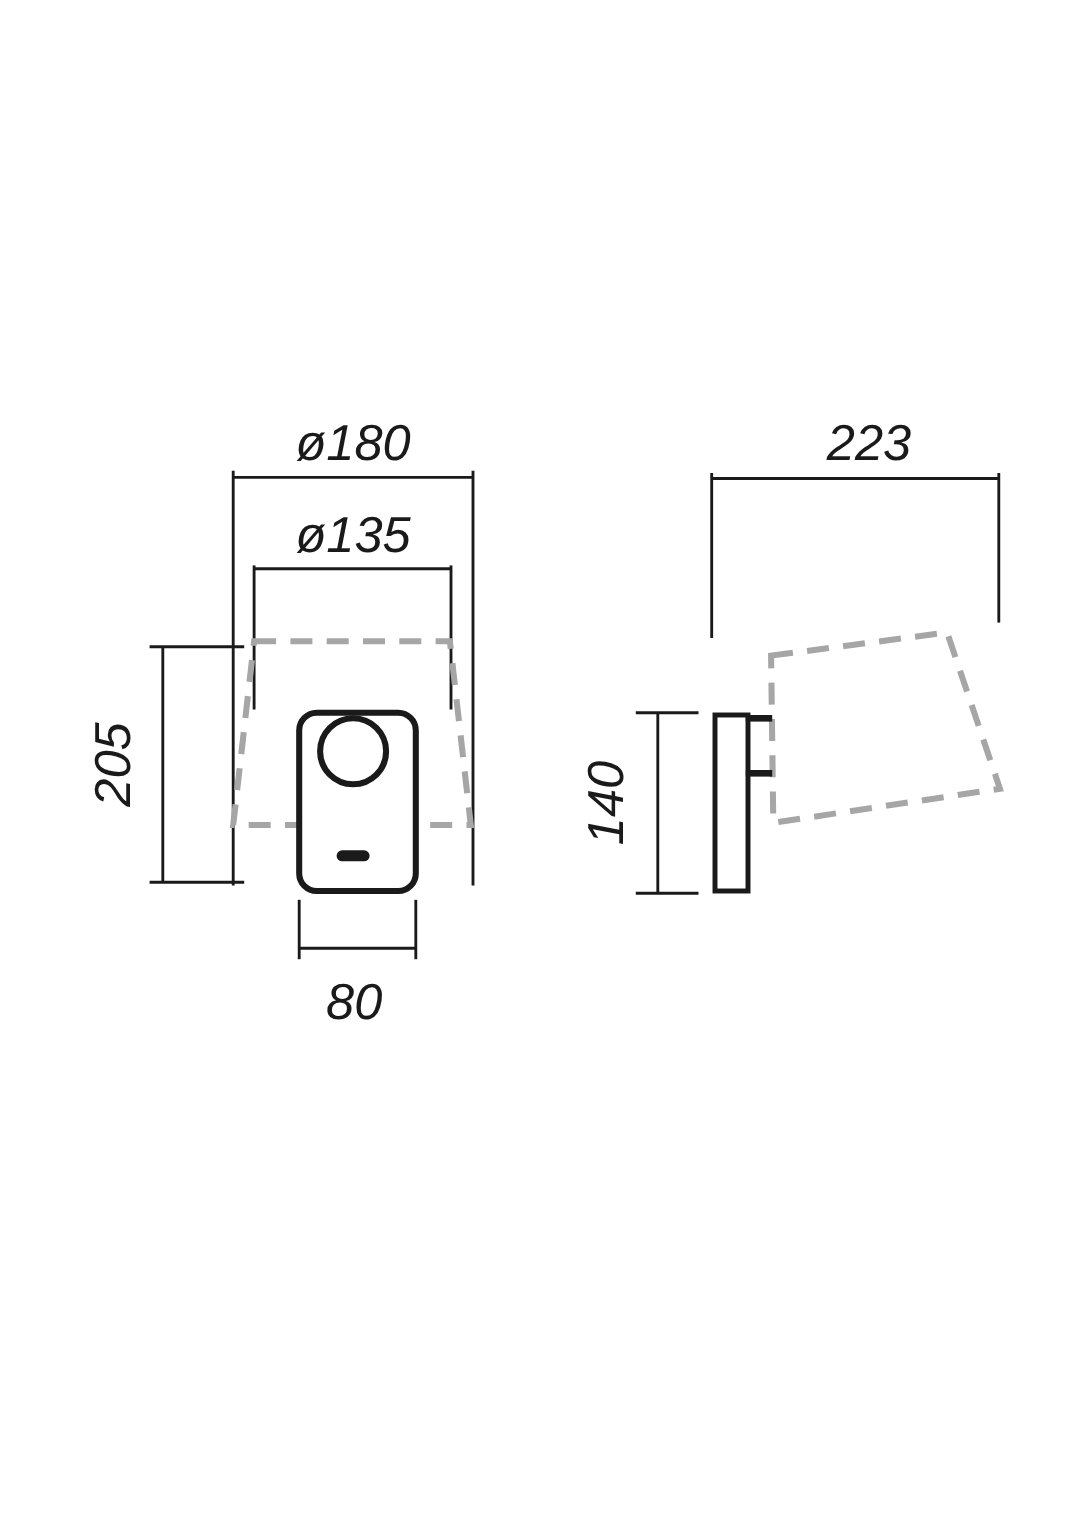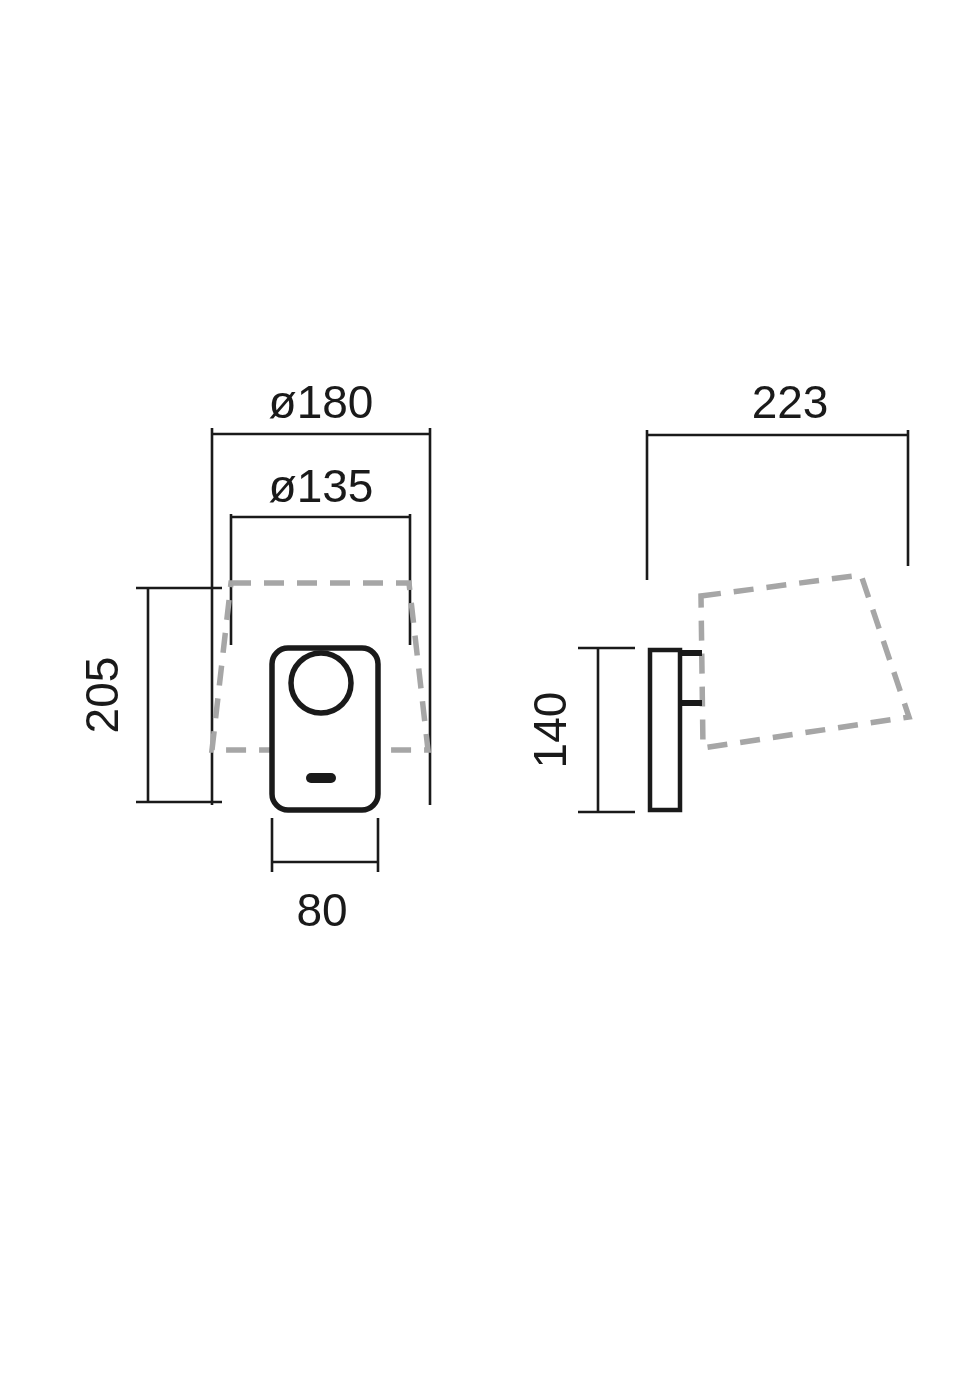--- a/index.html
+++ b/index.html
@@ -12,20 +12,21 @@
     width: 980px;
     height: 1400px;
     font-family: "Liberation Sans", sans-serif;
     overflow: hidden;
   }
   #drawing-root {
     position: relative;
     width: 954px;
     height: 1400px;
     background: #ffffff;
+    font-style: italic;
   }
   svg#tech-drawing {
     display: block;
     width: 980px;
     height: 1400px;
   }
   .dim-text {
     font-family: "Liberation Sans", sans-serif;
     font-size: 46px;
     fill: #1a1a1a;

